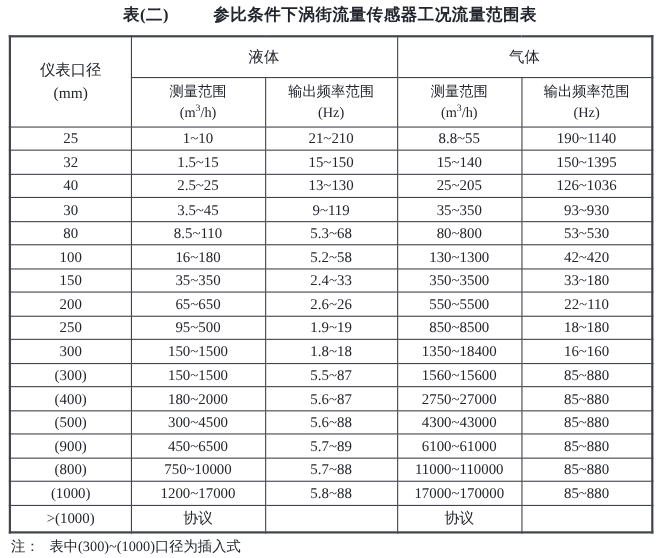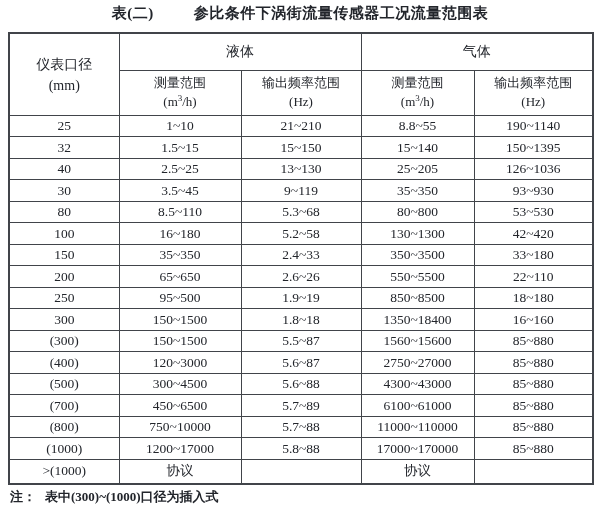--- a/index.html
+++ b/index.html
@@ -55,21 +55,20 @@
   .sub-row th   { height: 44px; font-size: 13px; line-height: 1.45; margin-left: 44px; }
   .diam-cell    { font-size: 13px; line-height: 1.5; }
   tbody td      { font-size: 13.5px; }
   sup { font-size: 9px; line-height: 0; }
   .note {
     position: absolute;
     top: 488px;
     left: 10px;
     font-size: 13px;
     white-space: nowrap;
-    font-weight: bold;
   }
   .note .note-label { margin-right: 9px; }
 </style>
 </head>
 <body>
 
 <div class="page">
 
   <div class="title">
     <span class="title-label">表(二)</span><span>参比条件下涡街流量传感器工况流量范围表</span>
@@ -184,34 +183,34 @@
         </tr>
         <tr>
           <td>(300)</td>
           <td>150~1500</td>
           <td>5.5~87</td>
           <td>1560~15600</td>
           <td>85~880</td>
         </tr>
         <tr>
           <td>(400)</td>
-          <td>120~3000</td>
+          <td>180~2000</td>
           <td>5.6~87</td>
           <td>2750~27000</td>
           <td>85~880</td>
         </tr>
         <tr>
           <td>(500)</td>
           <td>300~4500</td>
           <td>5.6~88</td>
           <td>4300~43000</td>
           <td>85~880</td>
         </tr>
         <tr>
-          <td>(700)</td>
+          <td>(900)</td>
           <td>450~6500</td>
           <td>5.7~89</td>
           <td>6100~61000</td>
           <td>85~880</td>
         </tr>
         <tr>
           <td>(800)</td>
           <td>750~10000</td>
           <td>5.7~88</td>
           <td>11000~110000</td>

